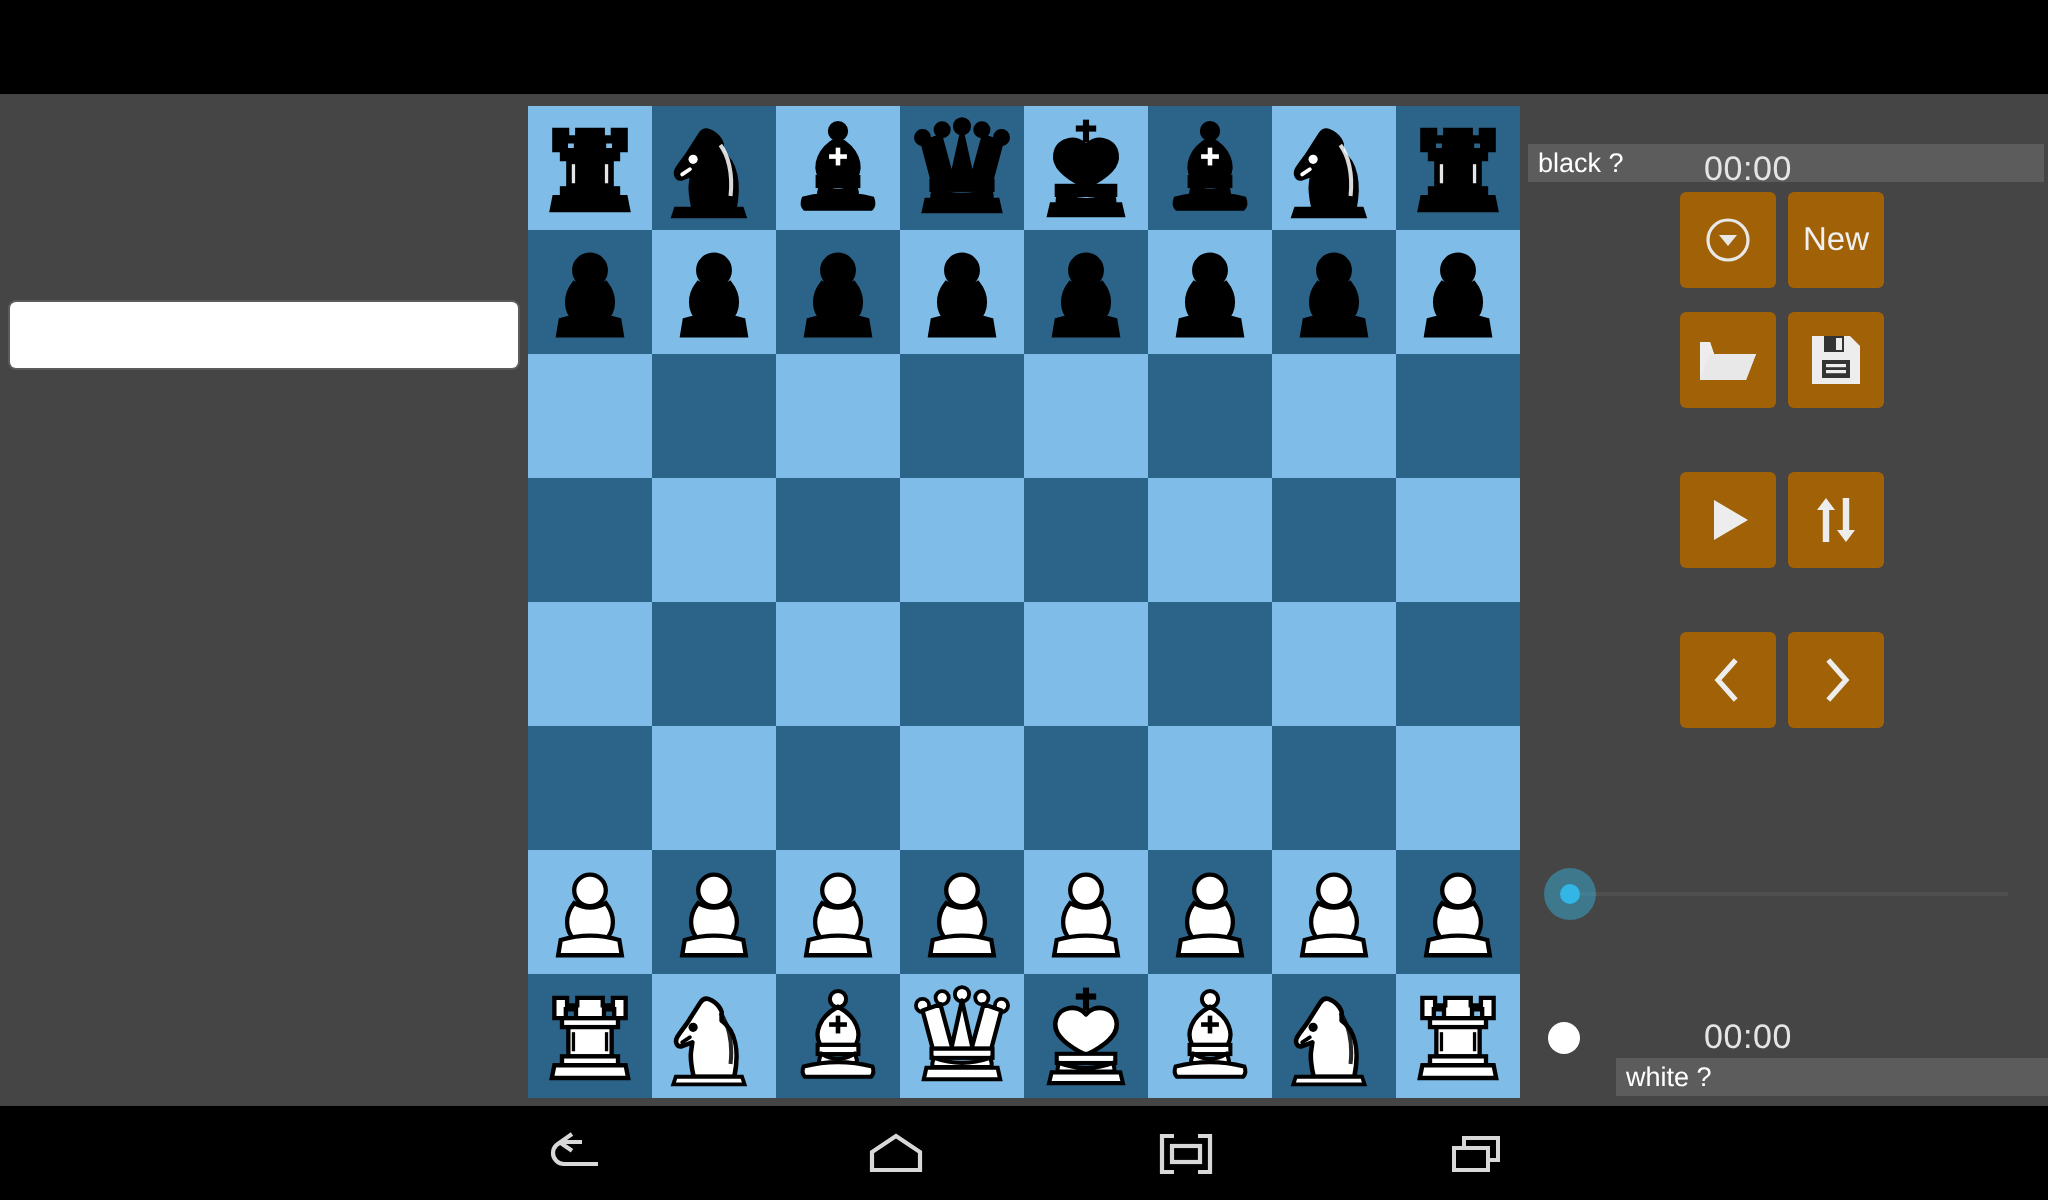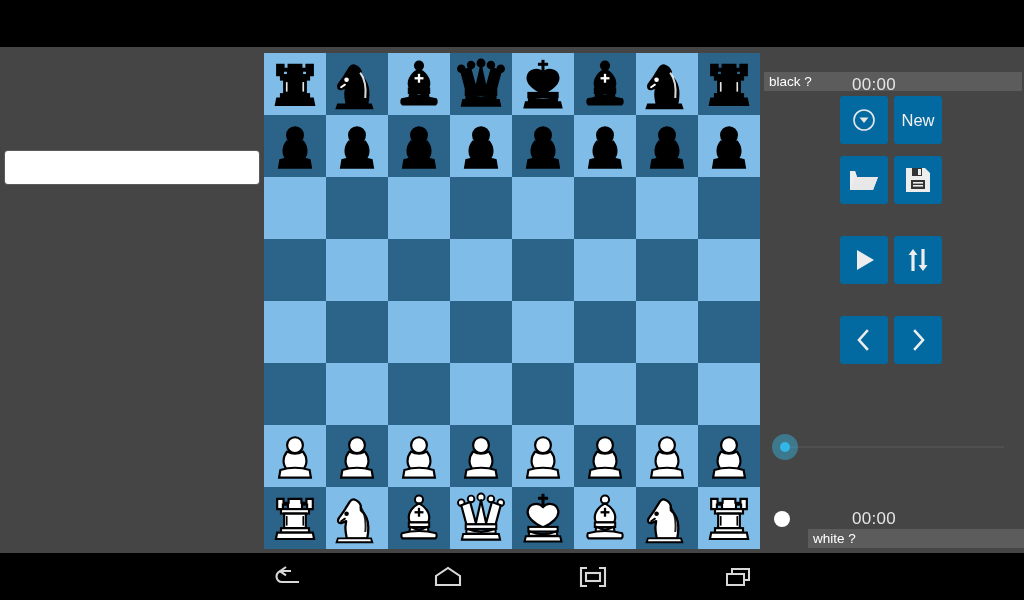--- a/index.html
+++ b/index.html
@@ -120,21 +120,21 @@
     left: 14px; top: 464px;
     width: 16px; height: 16px;
     border-radius: 50%;
     background: #ffffff;
   }
 
   
   .btn {
     position: absolute;
     width: 48px; height: 48px;
-    background: #0369a1;
+    background: #a16207;
     border-radius: 3px;
     display: flex;
     align-items: center;
     justify-content: center;
     color: #f0f0f0;
     font-size: 16.5px;
     box-sizing: border-box;
   }
   .btn svg { display: block; }
 

